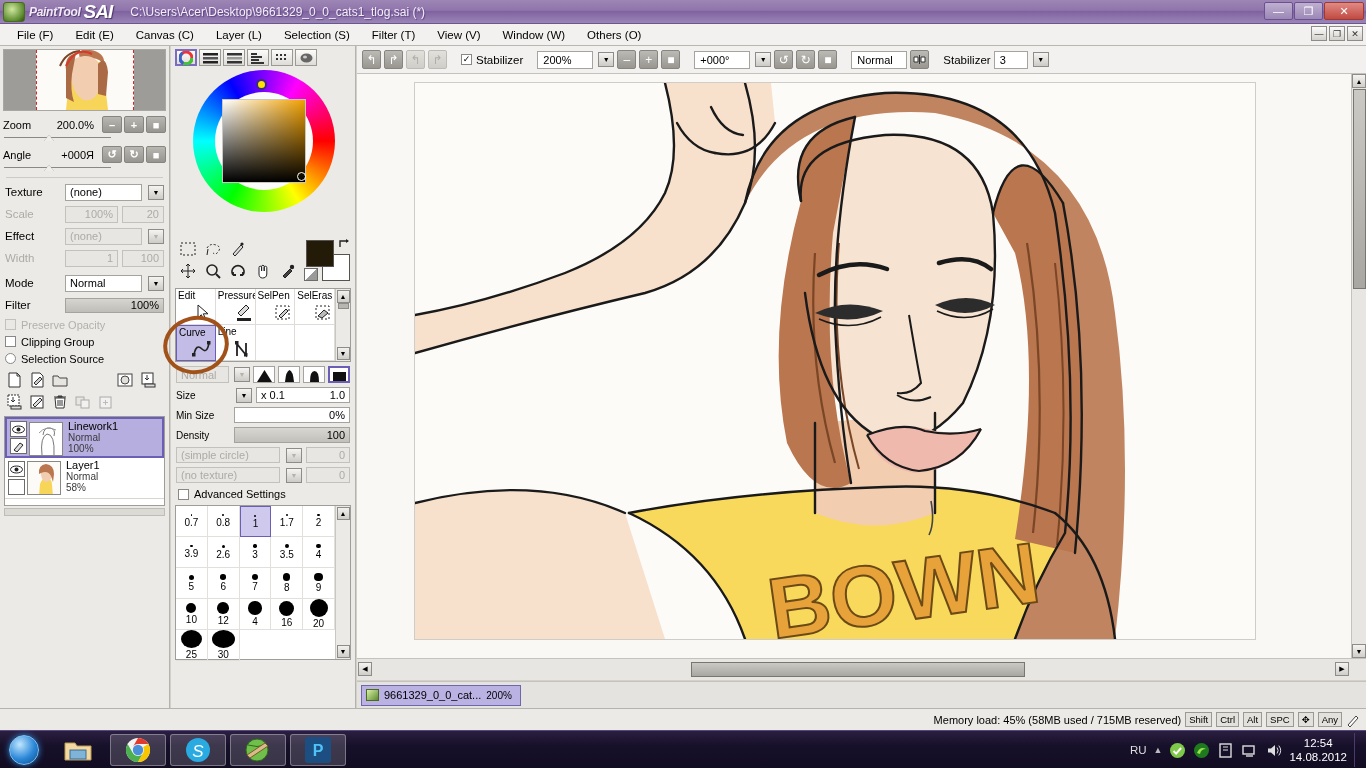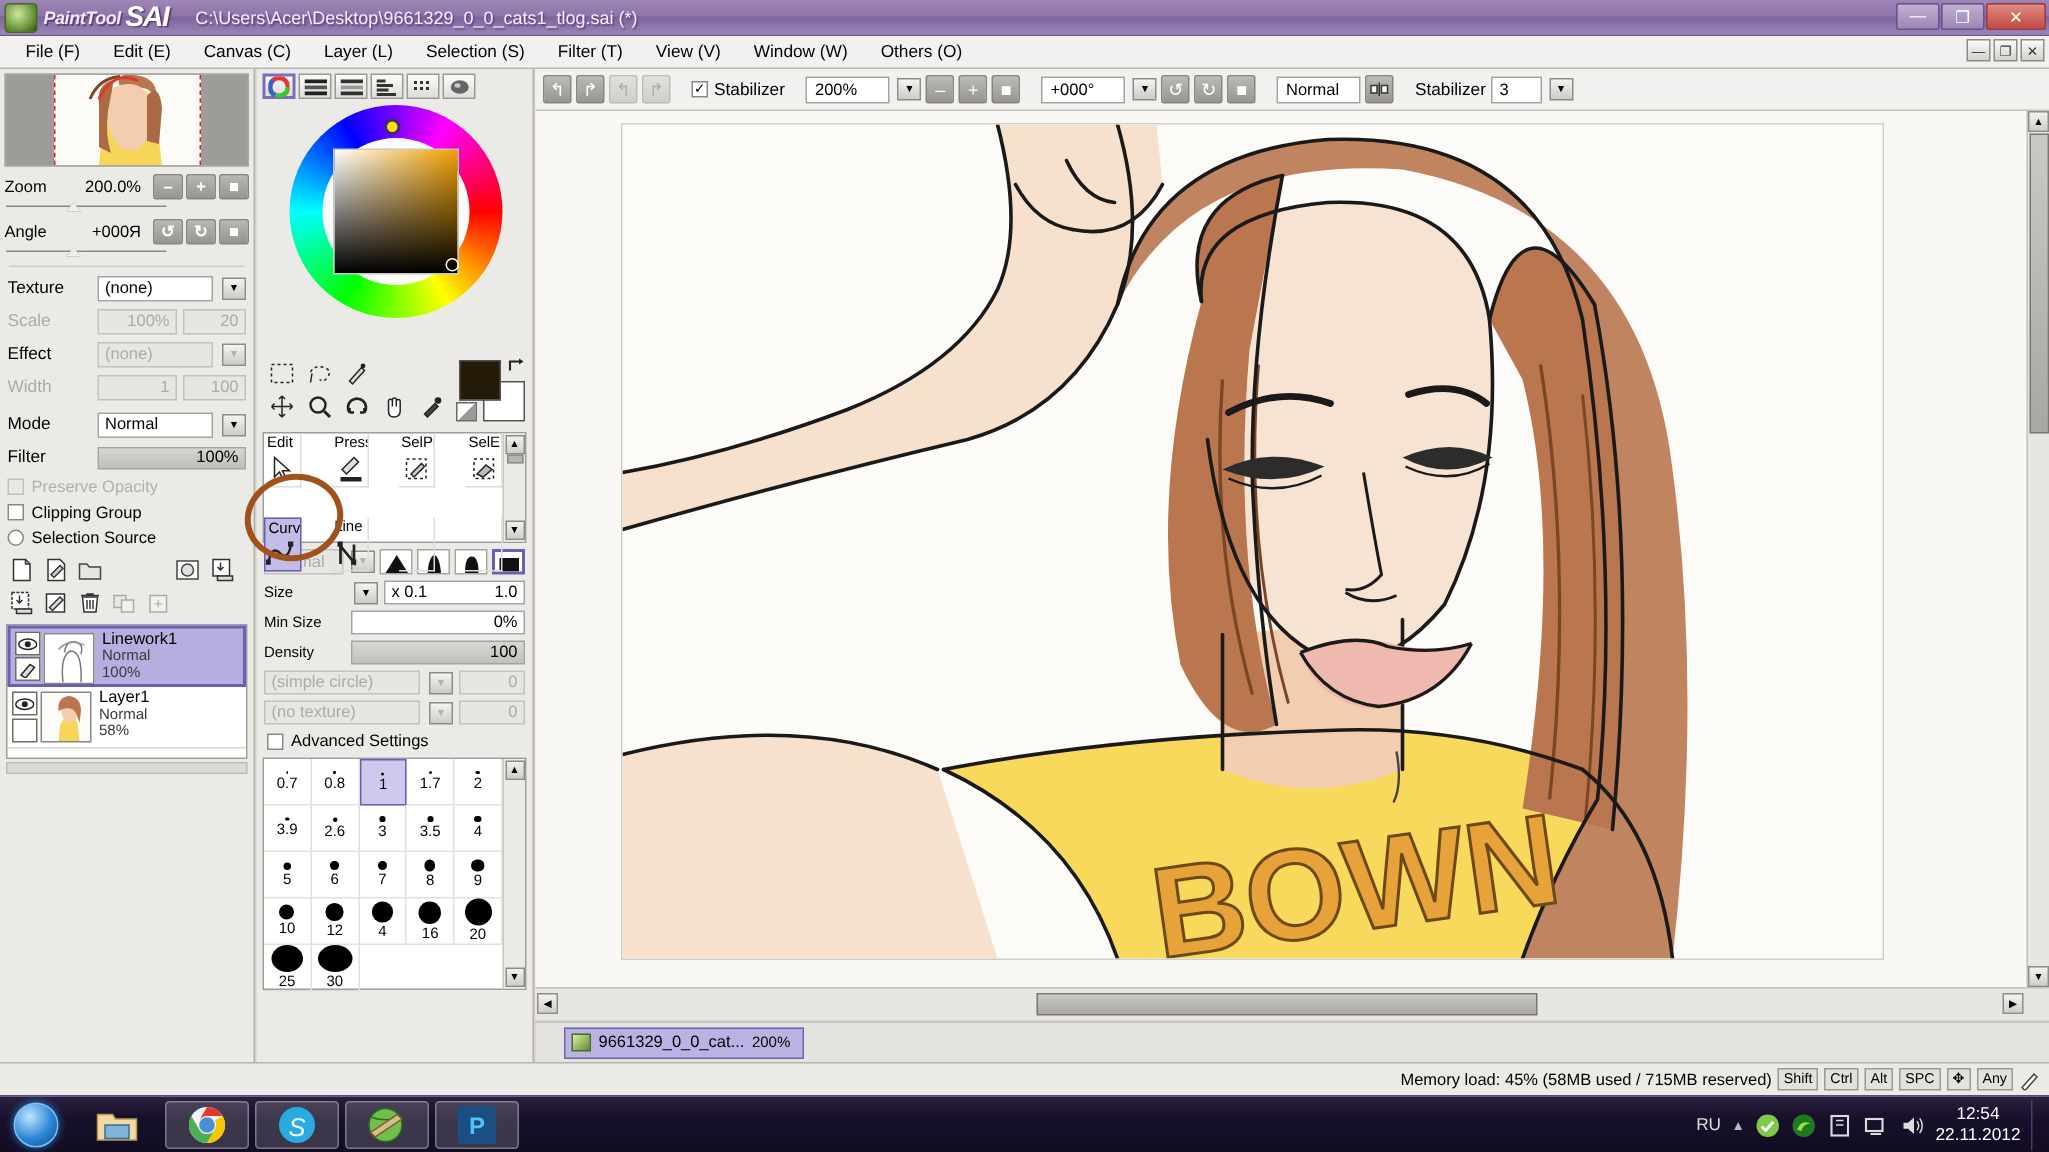--- a/index.html
+++ b/index.html
@@ -105,21 +105,21 @@
   #tool-icons{flex:1;}
   .ticon-row{display:flex;}
   .ticon{width:25px;height:22px;display:flex;align-items:center;justify-content:center;}
   #swatchbox{width:50px;height:46px;position:relative;margin-left:2px;}
   .sw-fg{position:absolute;left:4px;top:2px;width:28px;height:27px;background:#231a08;border:1px solid #55534f;}
   .sw-bg{position:absolute;left:20px;top:16px;width:28px;height:27px;background:#fff;border:1px solid #55534f;}
   .sw-small{position:absolute;left:2px;top:30px;width:14px;height:13px;border:1px solid #6e6c68;
     background:linear-gradient(135deg,#fff 50%,#9a9a9a 50%);}
   
   #toollist{margin:2px 4px;border:1px solid #9f9d98;background:#fff;height:74px;display:flex;position:relative;}
-  .tl-grid{flex:1;display:grid;grid-template-columns:repeat(4,1fr);grid-template-rows:36px 36px;gap:20px;}
+  .tl-grid{flex:1;display:grid;grid-template-columns:repeat(4,1fr);grid-template-rows:36px 36px;}
   .tl-cell{border-right:1px solid #dedcd7;border-bottom:1px solid #dedcd7;position:relative;
     font-size:10px;padding:1px 2px;overflow:hidden;}
   .tl-cell.sel{background:#c3bce6;border:1px solid #6a5fb5;}
   .tl-ico{position:absolute;right:3px;bottom:2px;}
   .tl-scroll{width:15px;background:#eceae6;border-left:1px solid #c9c7c2;
     display:flex;flex-direction:column;justify-content:space-between;align-items:center;padding:1px 0;}
   .sbtn{width:13px;height:13px;border:1px solid #8e8c88;background:linear-gradient(to bottom,#f2f1ef,#cfcdc8);
     display:flex;align-items:center;justify-content:center;font-size:7px;}
   #circle-annot{position:absolute;left:163px;top:316px;width:66px;height:58px;
     border:4px solid #a0521a;border-radius:50%;transform:rotate(-12deg);z-index:40;pointer-events:none;}
@@ -158,21 +158,21 @@
   #canvas-scroll{position:absolute;left:0;top:28px;width:1009px;height:584px;background:#faf8f5;overflow:hidden;}
   #artboard{position:absolute;left:58px;top:9px;width:840px;height:556px;background:#fdfbf8;
      box-shadow:0 0 0 1px #cfcdc8;overflow:hidden;}
   #vscroll{position:absolute;right:0;top:28px;width:15px;height:584px;background:#e8e6e2;border-left:1px solid #c4c2bd;}
   #hscroll{position:absolute;left:0;bottom:0;width:1009px;height:22px;background:#e8e6e2;border-top:1px solid #c4c2bd;}
   .sc-arrow{width:14px;height:14px;border:1px solid #8e8c88;background:linear-gradient(to bottom,#f4f3f1,#d0cec9);
     display:flex;align-items:center;justify-content:center;font-size:7px;}
   .sc-thumb{background:linear-gradient(to bottom,#cbc9c4,#a9a7a2);border:1px solid #78766f;}
   
   #tabbar{position:absolute;left:357px;top:681px;width:1009px;height:27px;background:#e5e3df;
-    border-top:1px solid #c4c2bd;display:flex;align-items:center;padding-left:19px;}
+    border-top:1px solid #c4c2bd;display:flex;align-items:center;padding-left:4px;}
   #doctab{height:21px;background:#b9b2e2;border:1px solid #6f66ab;display:flex;align-items:center;
     padding:0 8px 0 4px;gap:5px;font-size:11px;}
   .tab-ico{width:13px;height:12px;background:linear-gradient(135deg,#d9f0a8,#5d8b2f);border:1px solid #4a6a22;}
   
   #statusbar{position:absolute;left:0;top:708px;width:1366px;height:22px;background:#eceae6;
     border-top:1px solid #b5b3ae;display:flex;align-items:center;justify-content:flex-end;
     padding-right:6px;gap:4px;font-size:11px;}
   .kbadge{border:1px solid #9b9994;background:#e3e1dc;padding:0 3px;font-size:9.5px;line-height:13px;}
   
   #taskbar{position:absolute;left:0;top:730px;width:1366px;height:38px;
@@ -965,17 +965,17 @@
     <svg class="trayico" viewBox="0 0 17 17">
       <rect x="2" y="4" width="11" height="8" fill="none" stroke="#ddd" stroke-width="1.4"></rect>
         <path d="M5 14h7" stroke="#ddd" stroke-width="1.4"></path>
       </svg>
     <svg class="trayico" viewBox="0 0 17 17">
       <path d="M3 6.5h3L10 3v11L6 10.5H3z" fill="#ddd"></path>
         <path d="M12 5.5a5 5 0 0 1 0 6M13.8 3.6a8 8 0 0 1 0 9.8" stroke="#ddd" fill="none"></path>
       </svg>
     <div id="clock">
       <div>12:54</div>
-      <div>22.11.2012</div>
+      <div>14.08.2012</div>
     </div>
     <div style="width:8px;height:34px;border-left:1px solid #4a3b6a"></div>
   </div>
 </div>
 
 </body></html>

